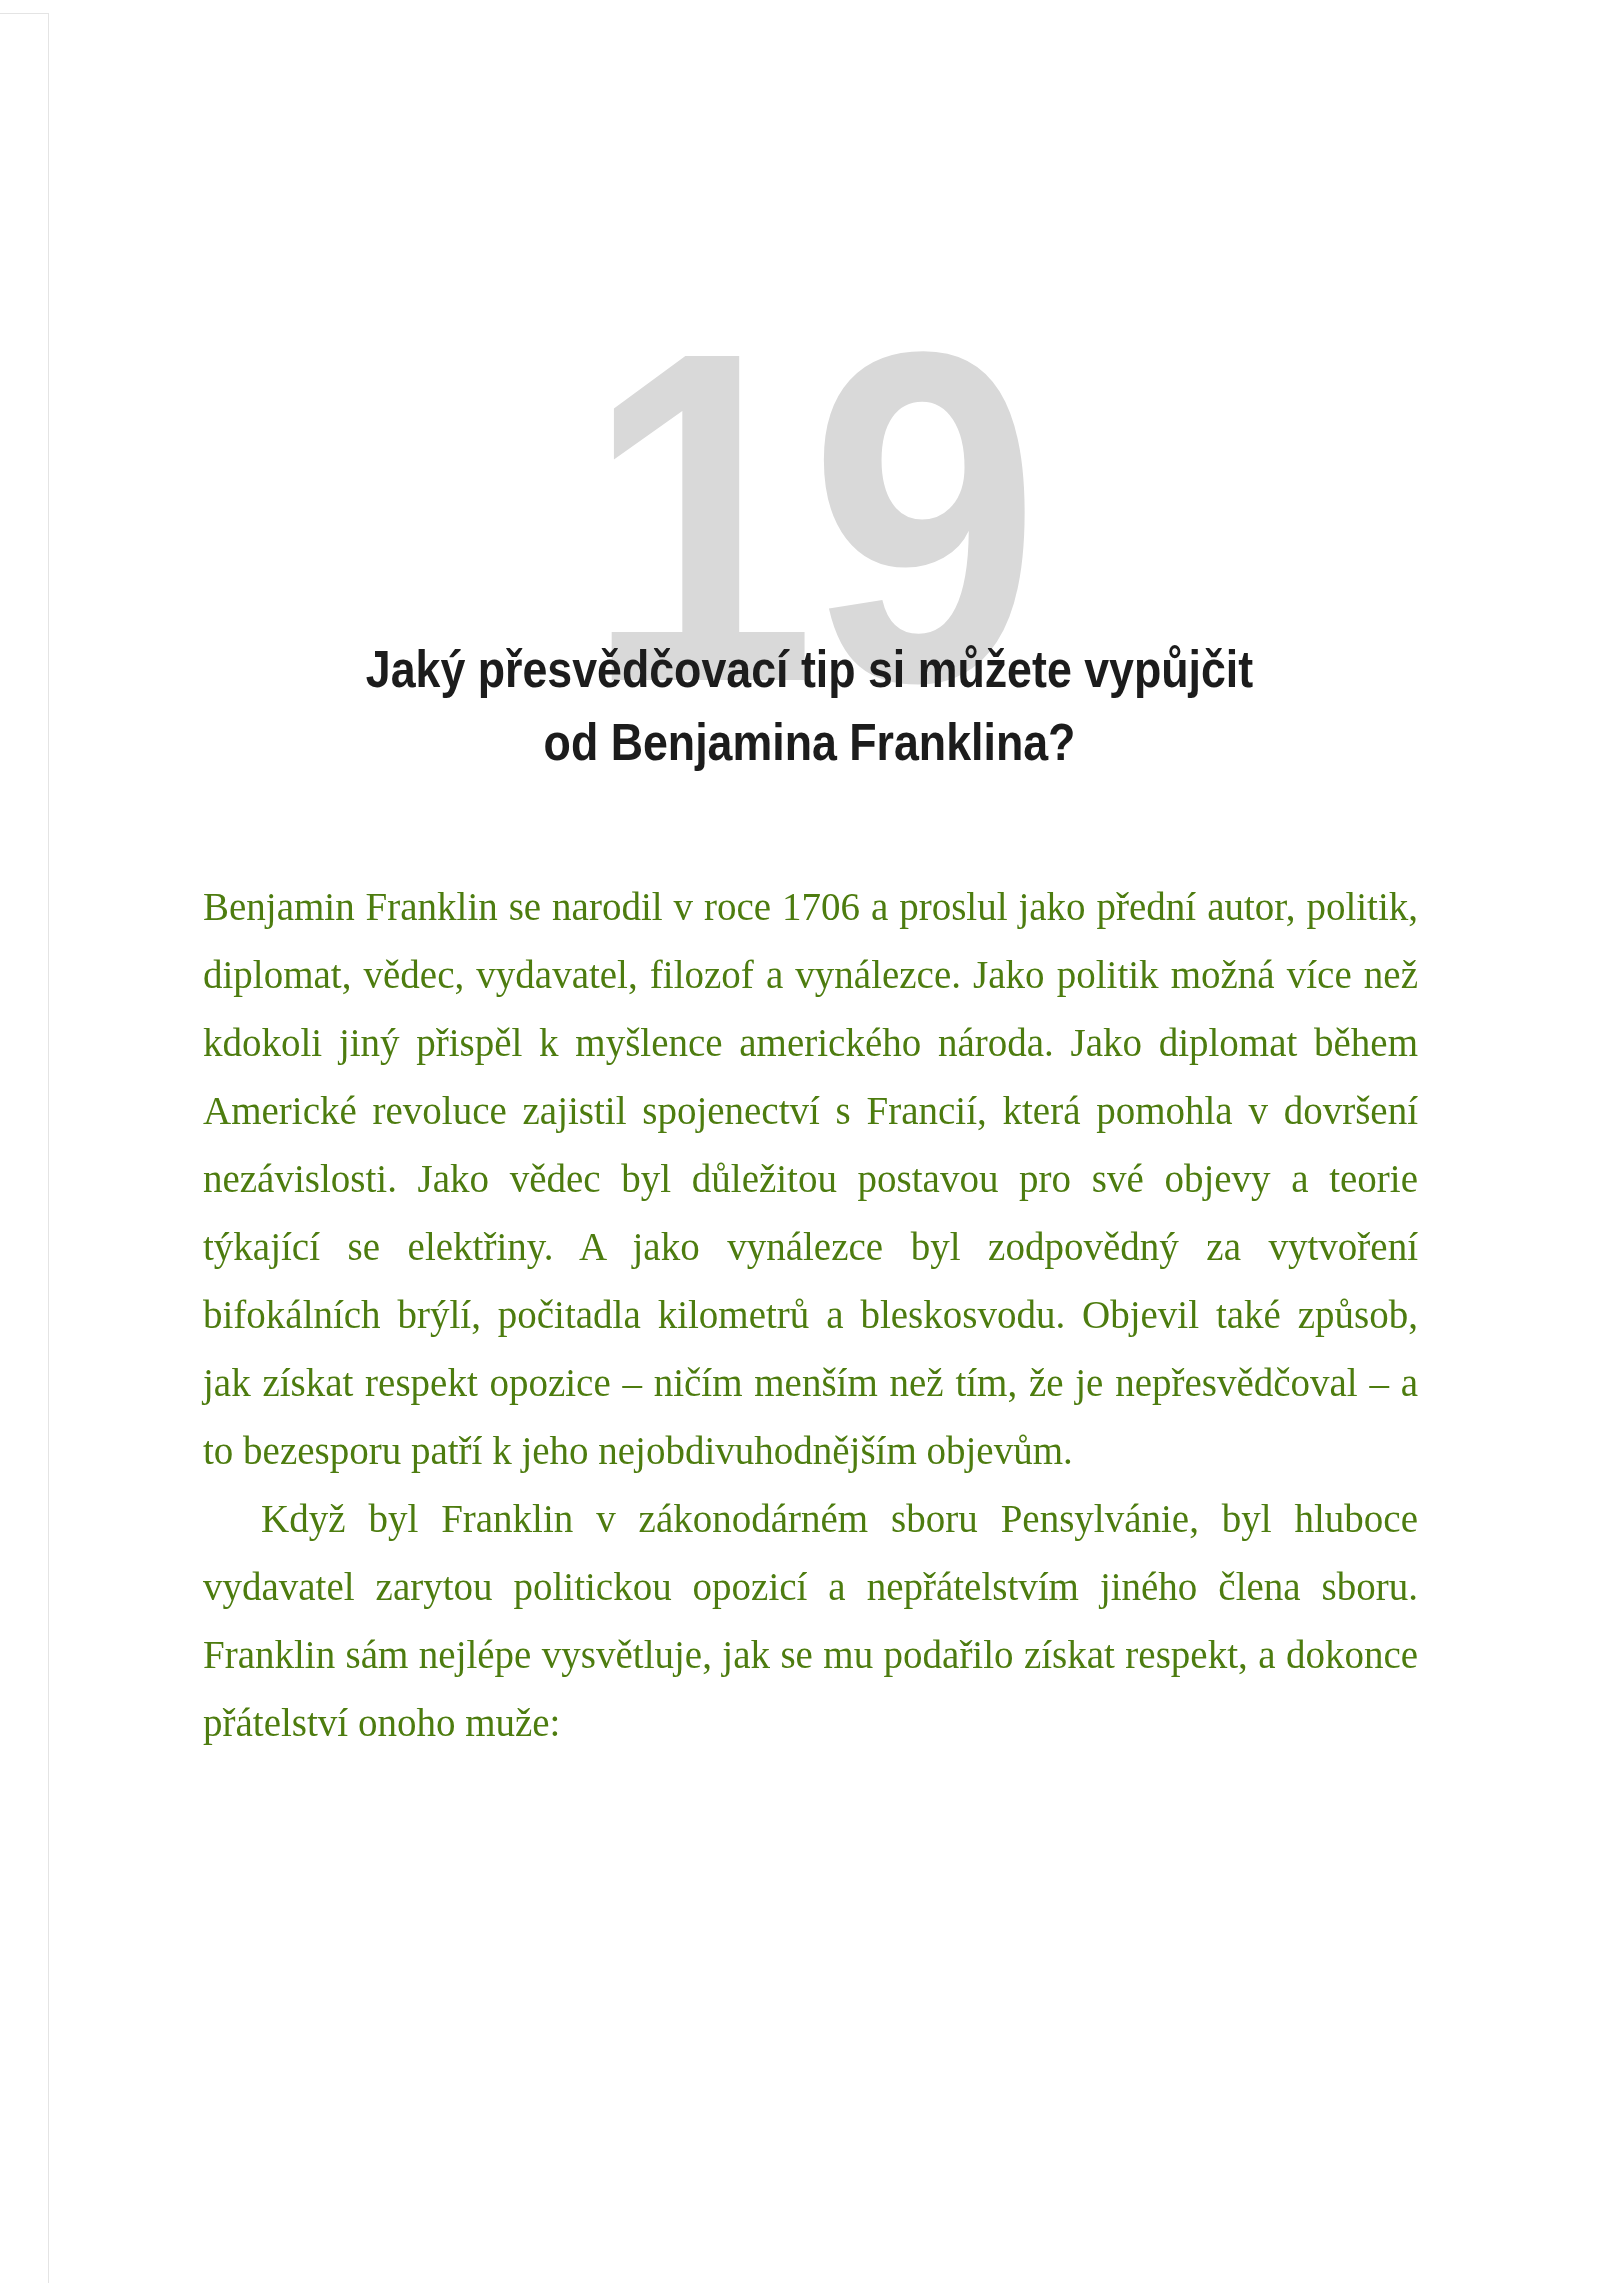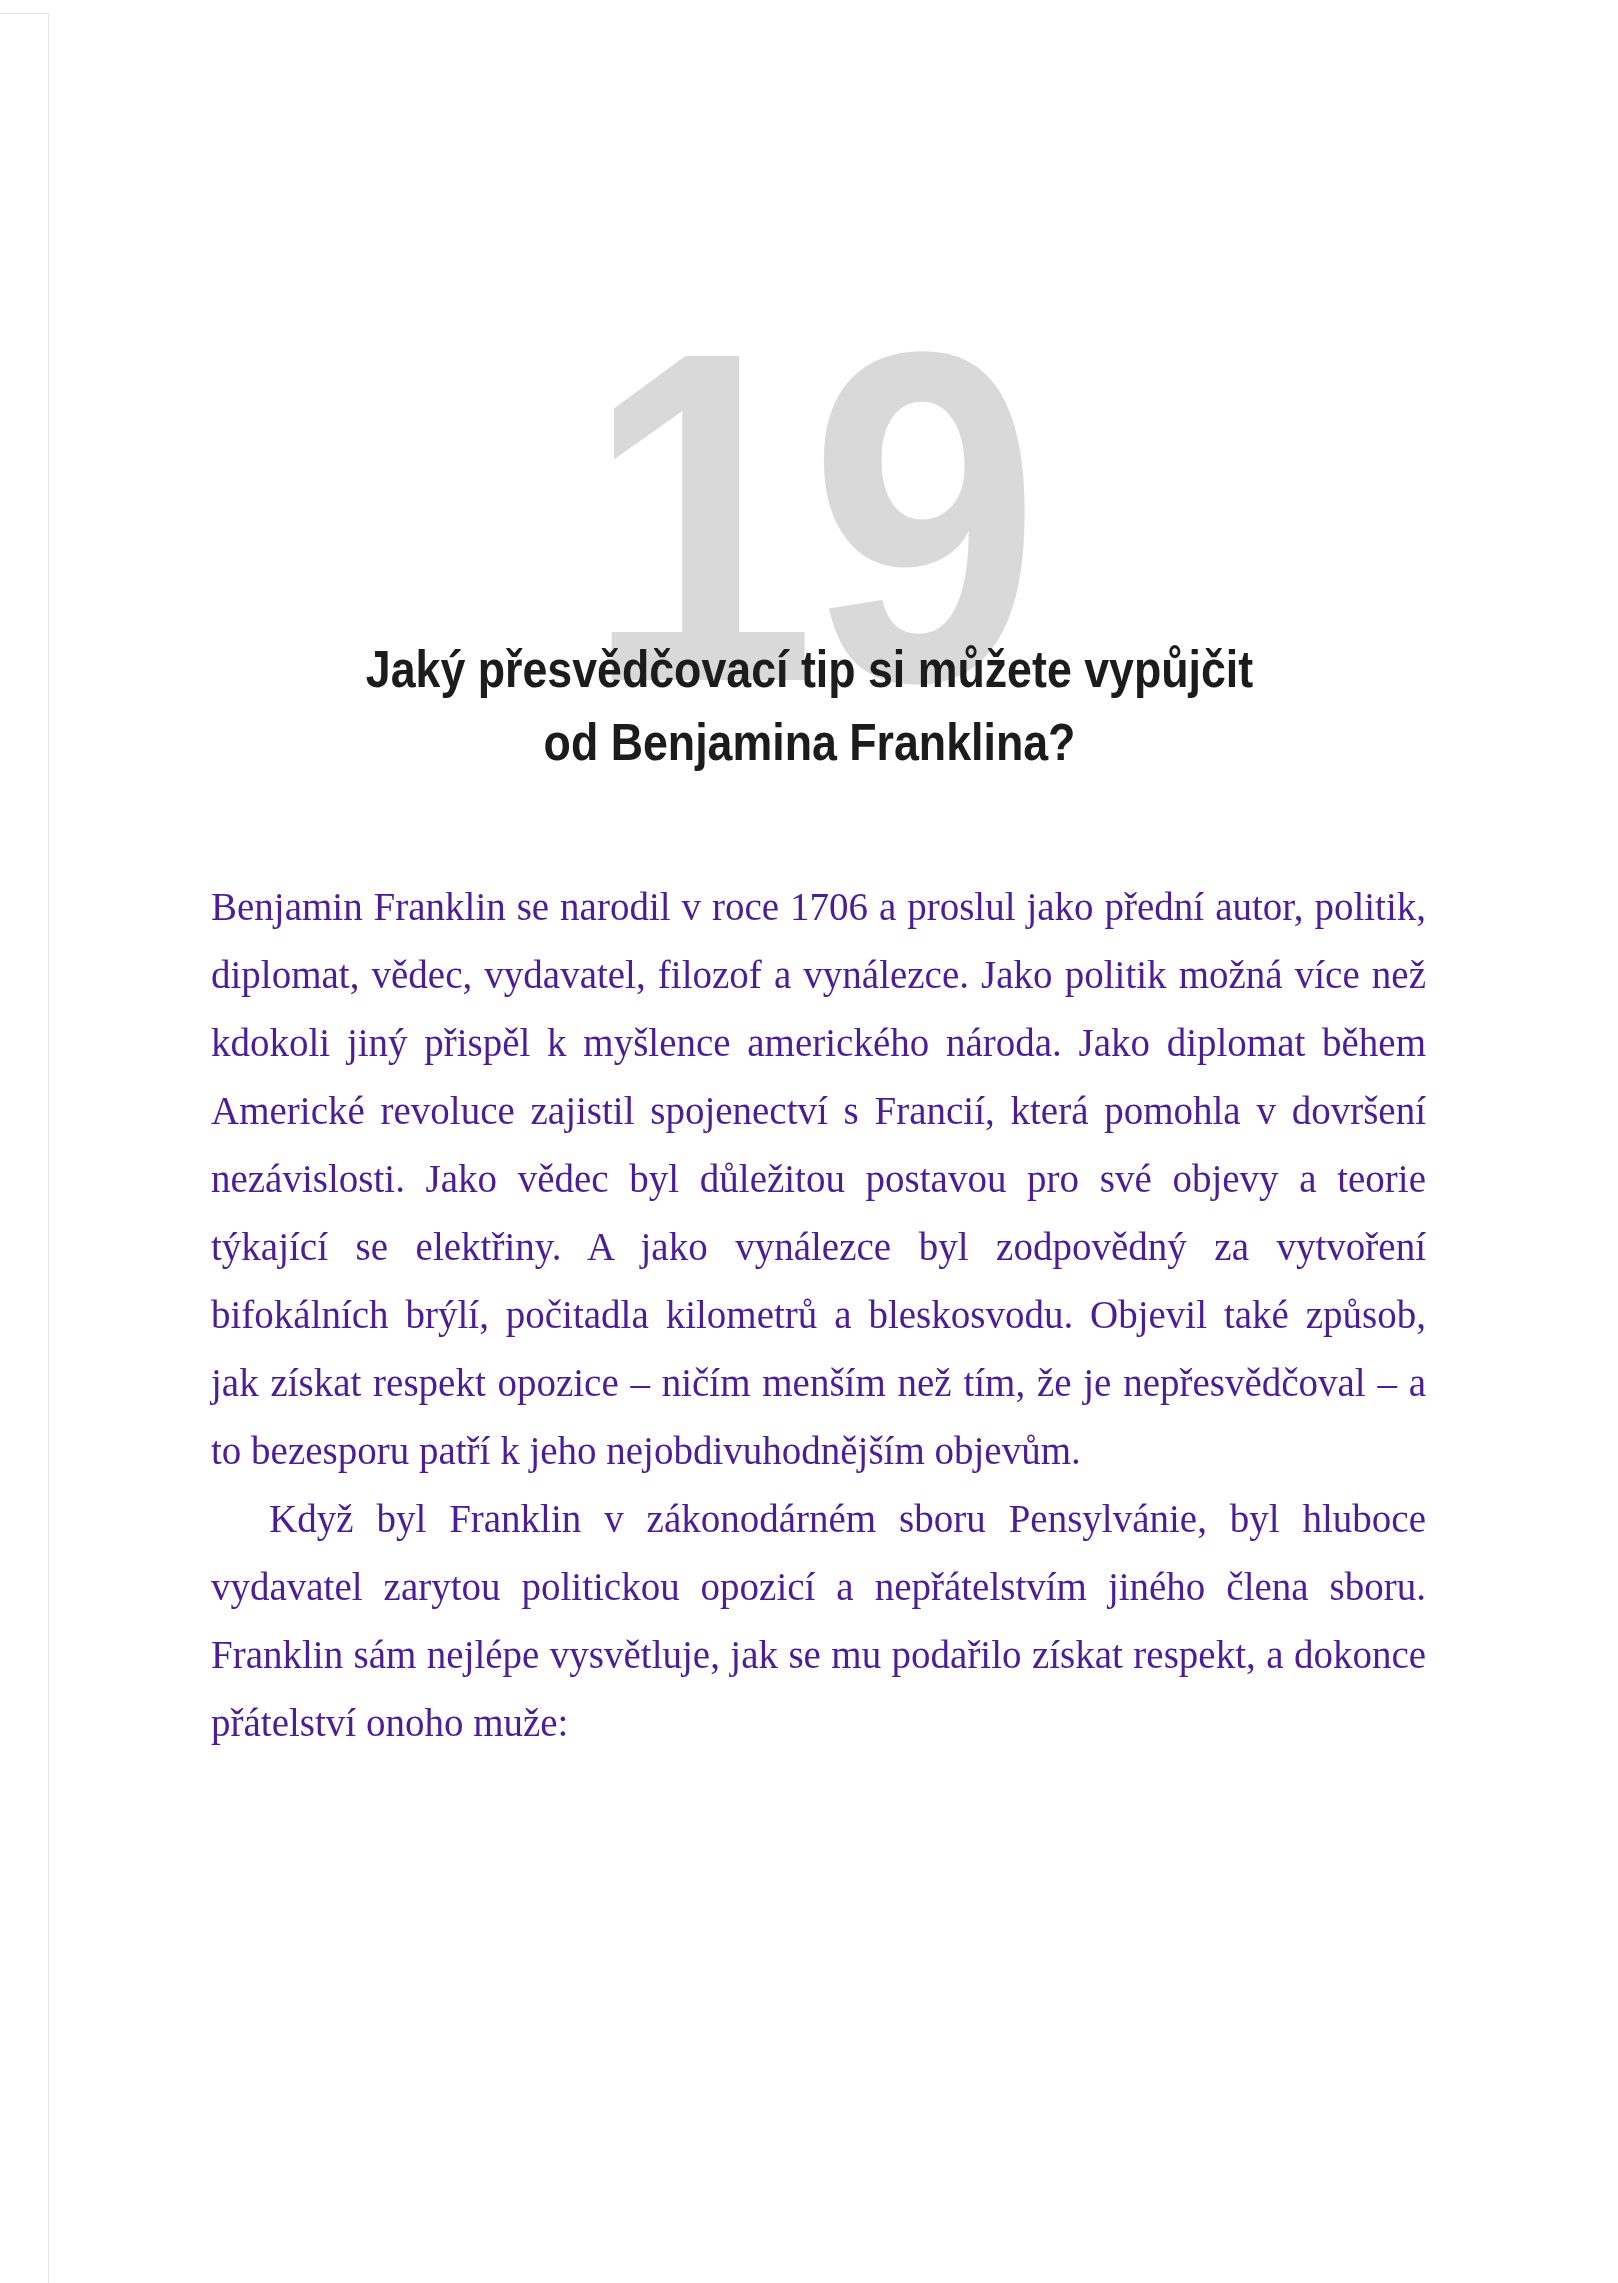--- a/index.html
+++ b/index.html
@@ -60,25 +60,25 @@
     font-weight: 700;
     font-size: 52px;
     line-height: 73px;
     color: #1c1c1c;
     transform: scaleX(0.86);
     z-index: 2;
   }
   .body-text {
     position: absolute;
     top: 873px;
-    left: 211px;
+    left: 203px;
     width: 1215px;
     font-size: 39px;
     line-height: 68px;
-    color: #4c1d95;
+    color: #4d7c0f;
     text-align: justify;
     z-index: 2;
   }
   .body-text p { margin: 0; }
   p.indent { text-indent: 58px; }
   p.quote {
     font-style: italic;
     margin-top: 66px;
   }
 </style>

